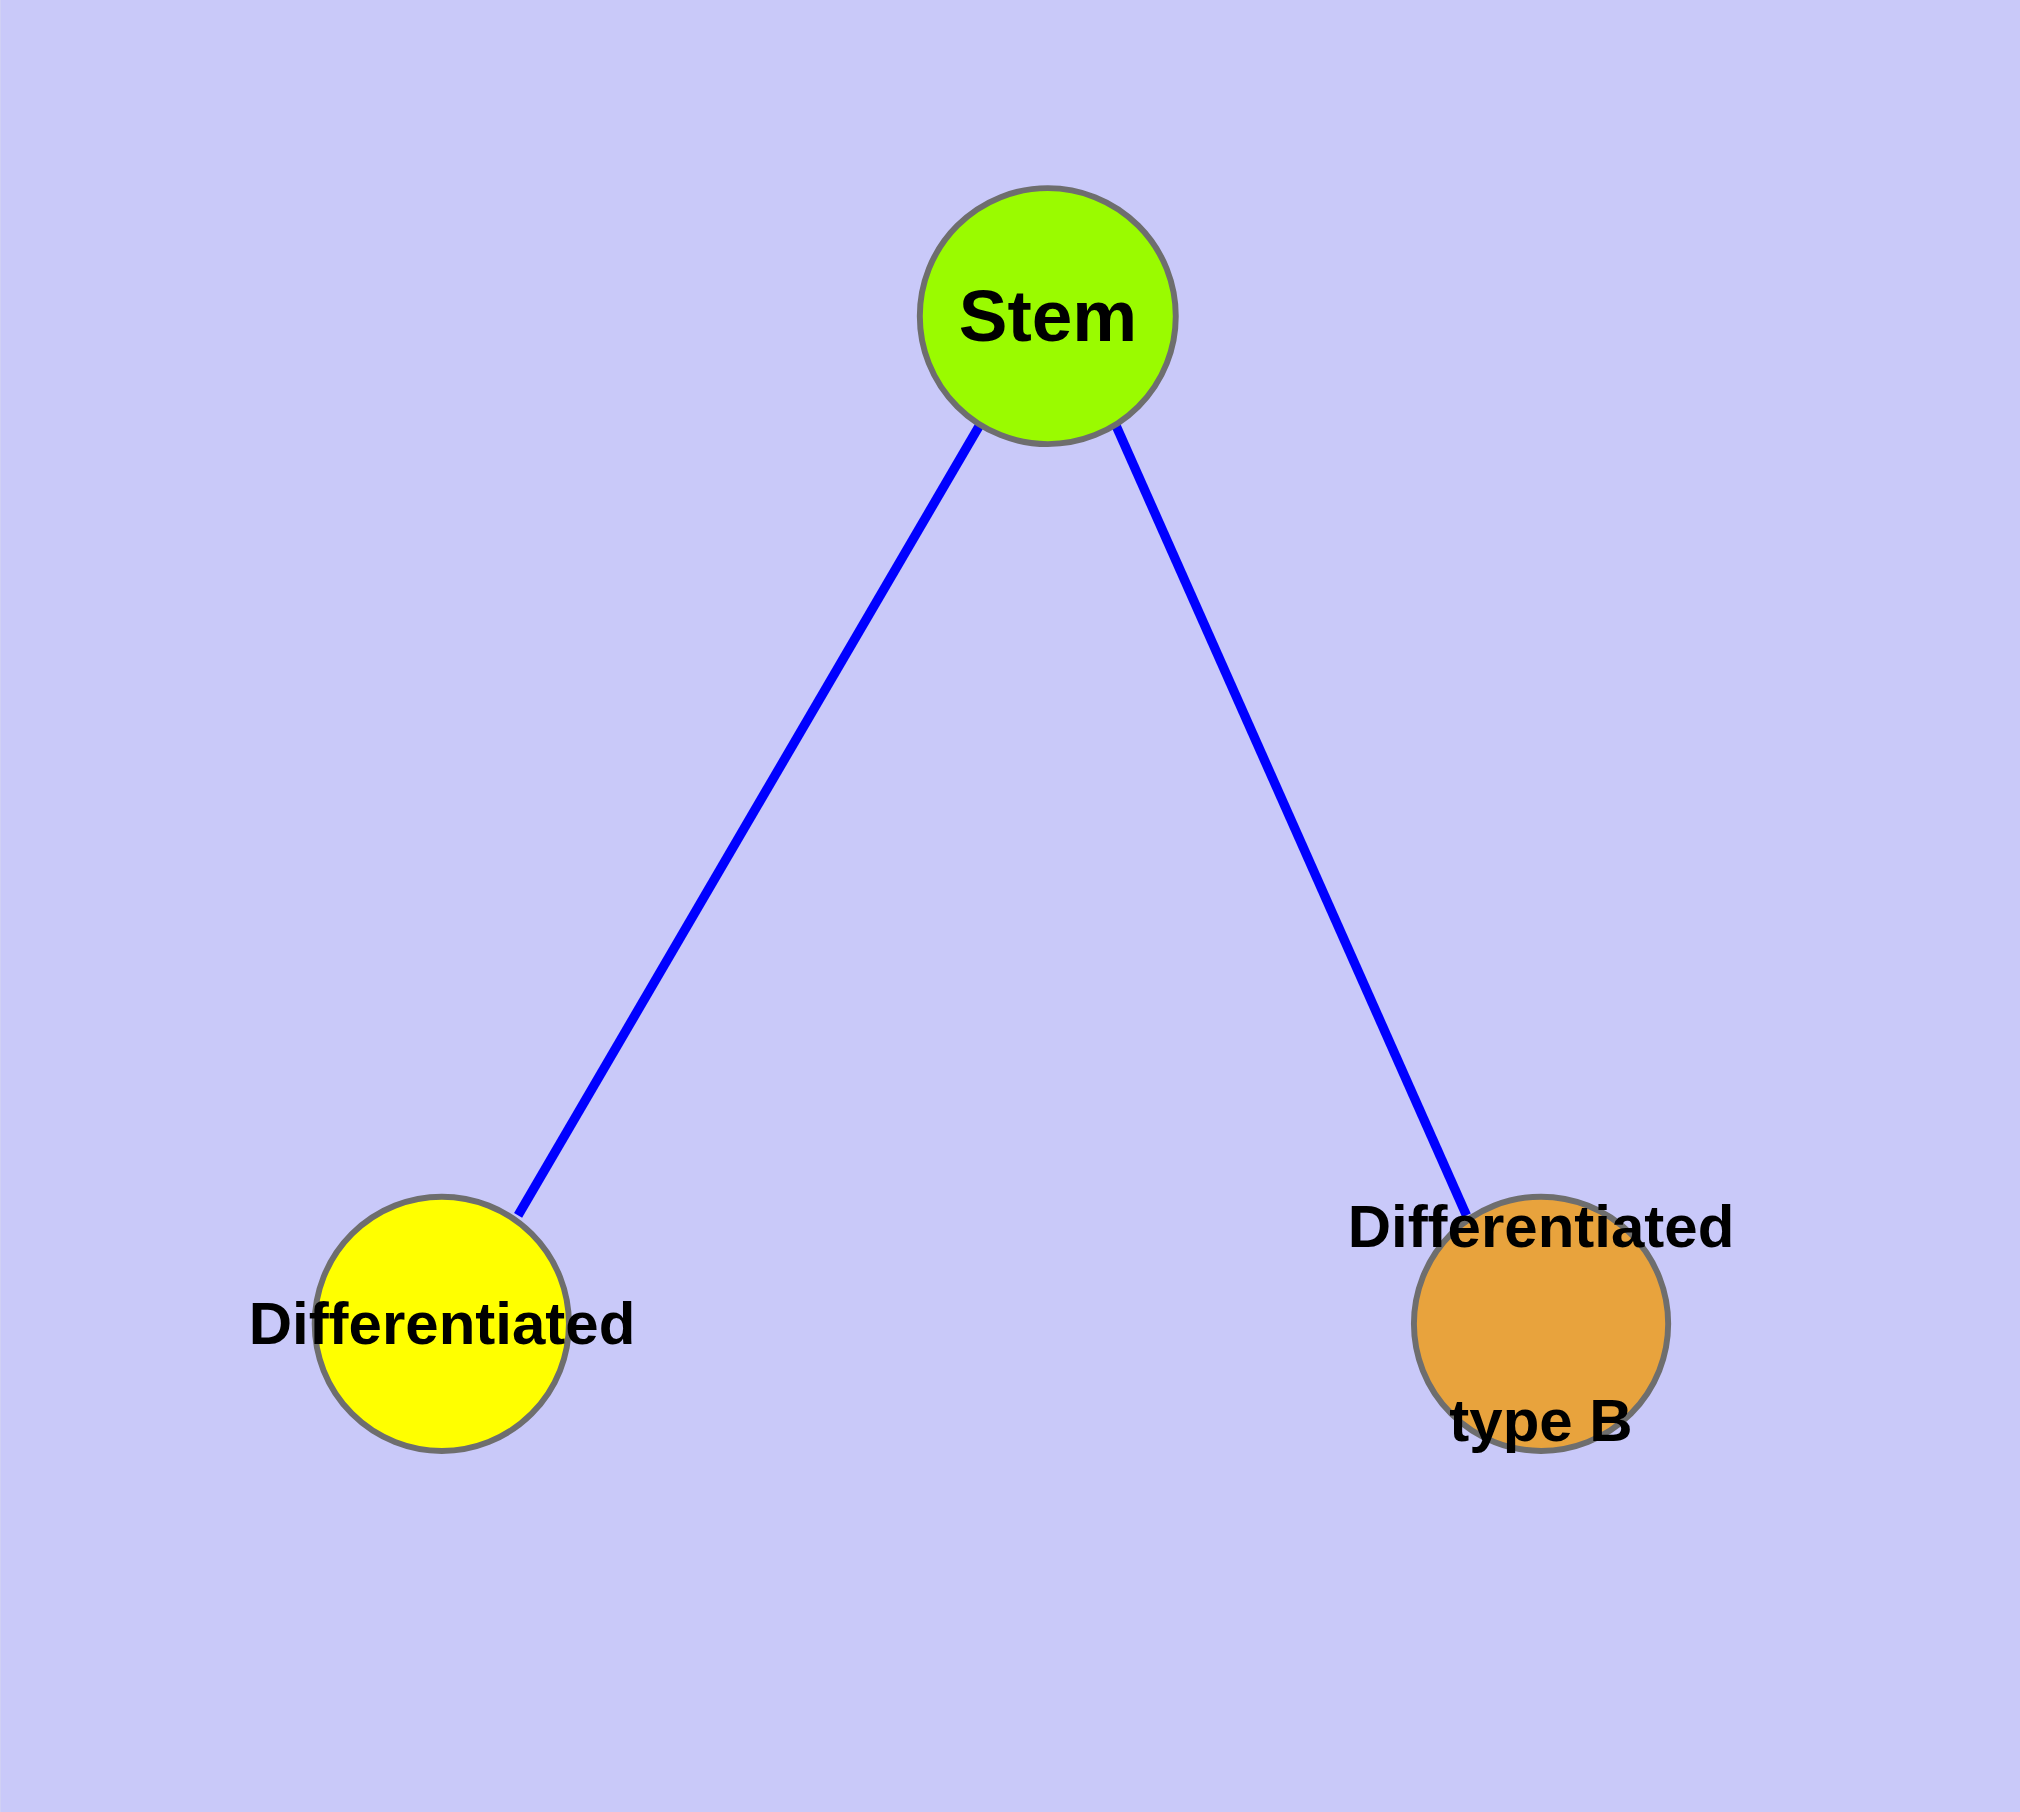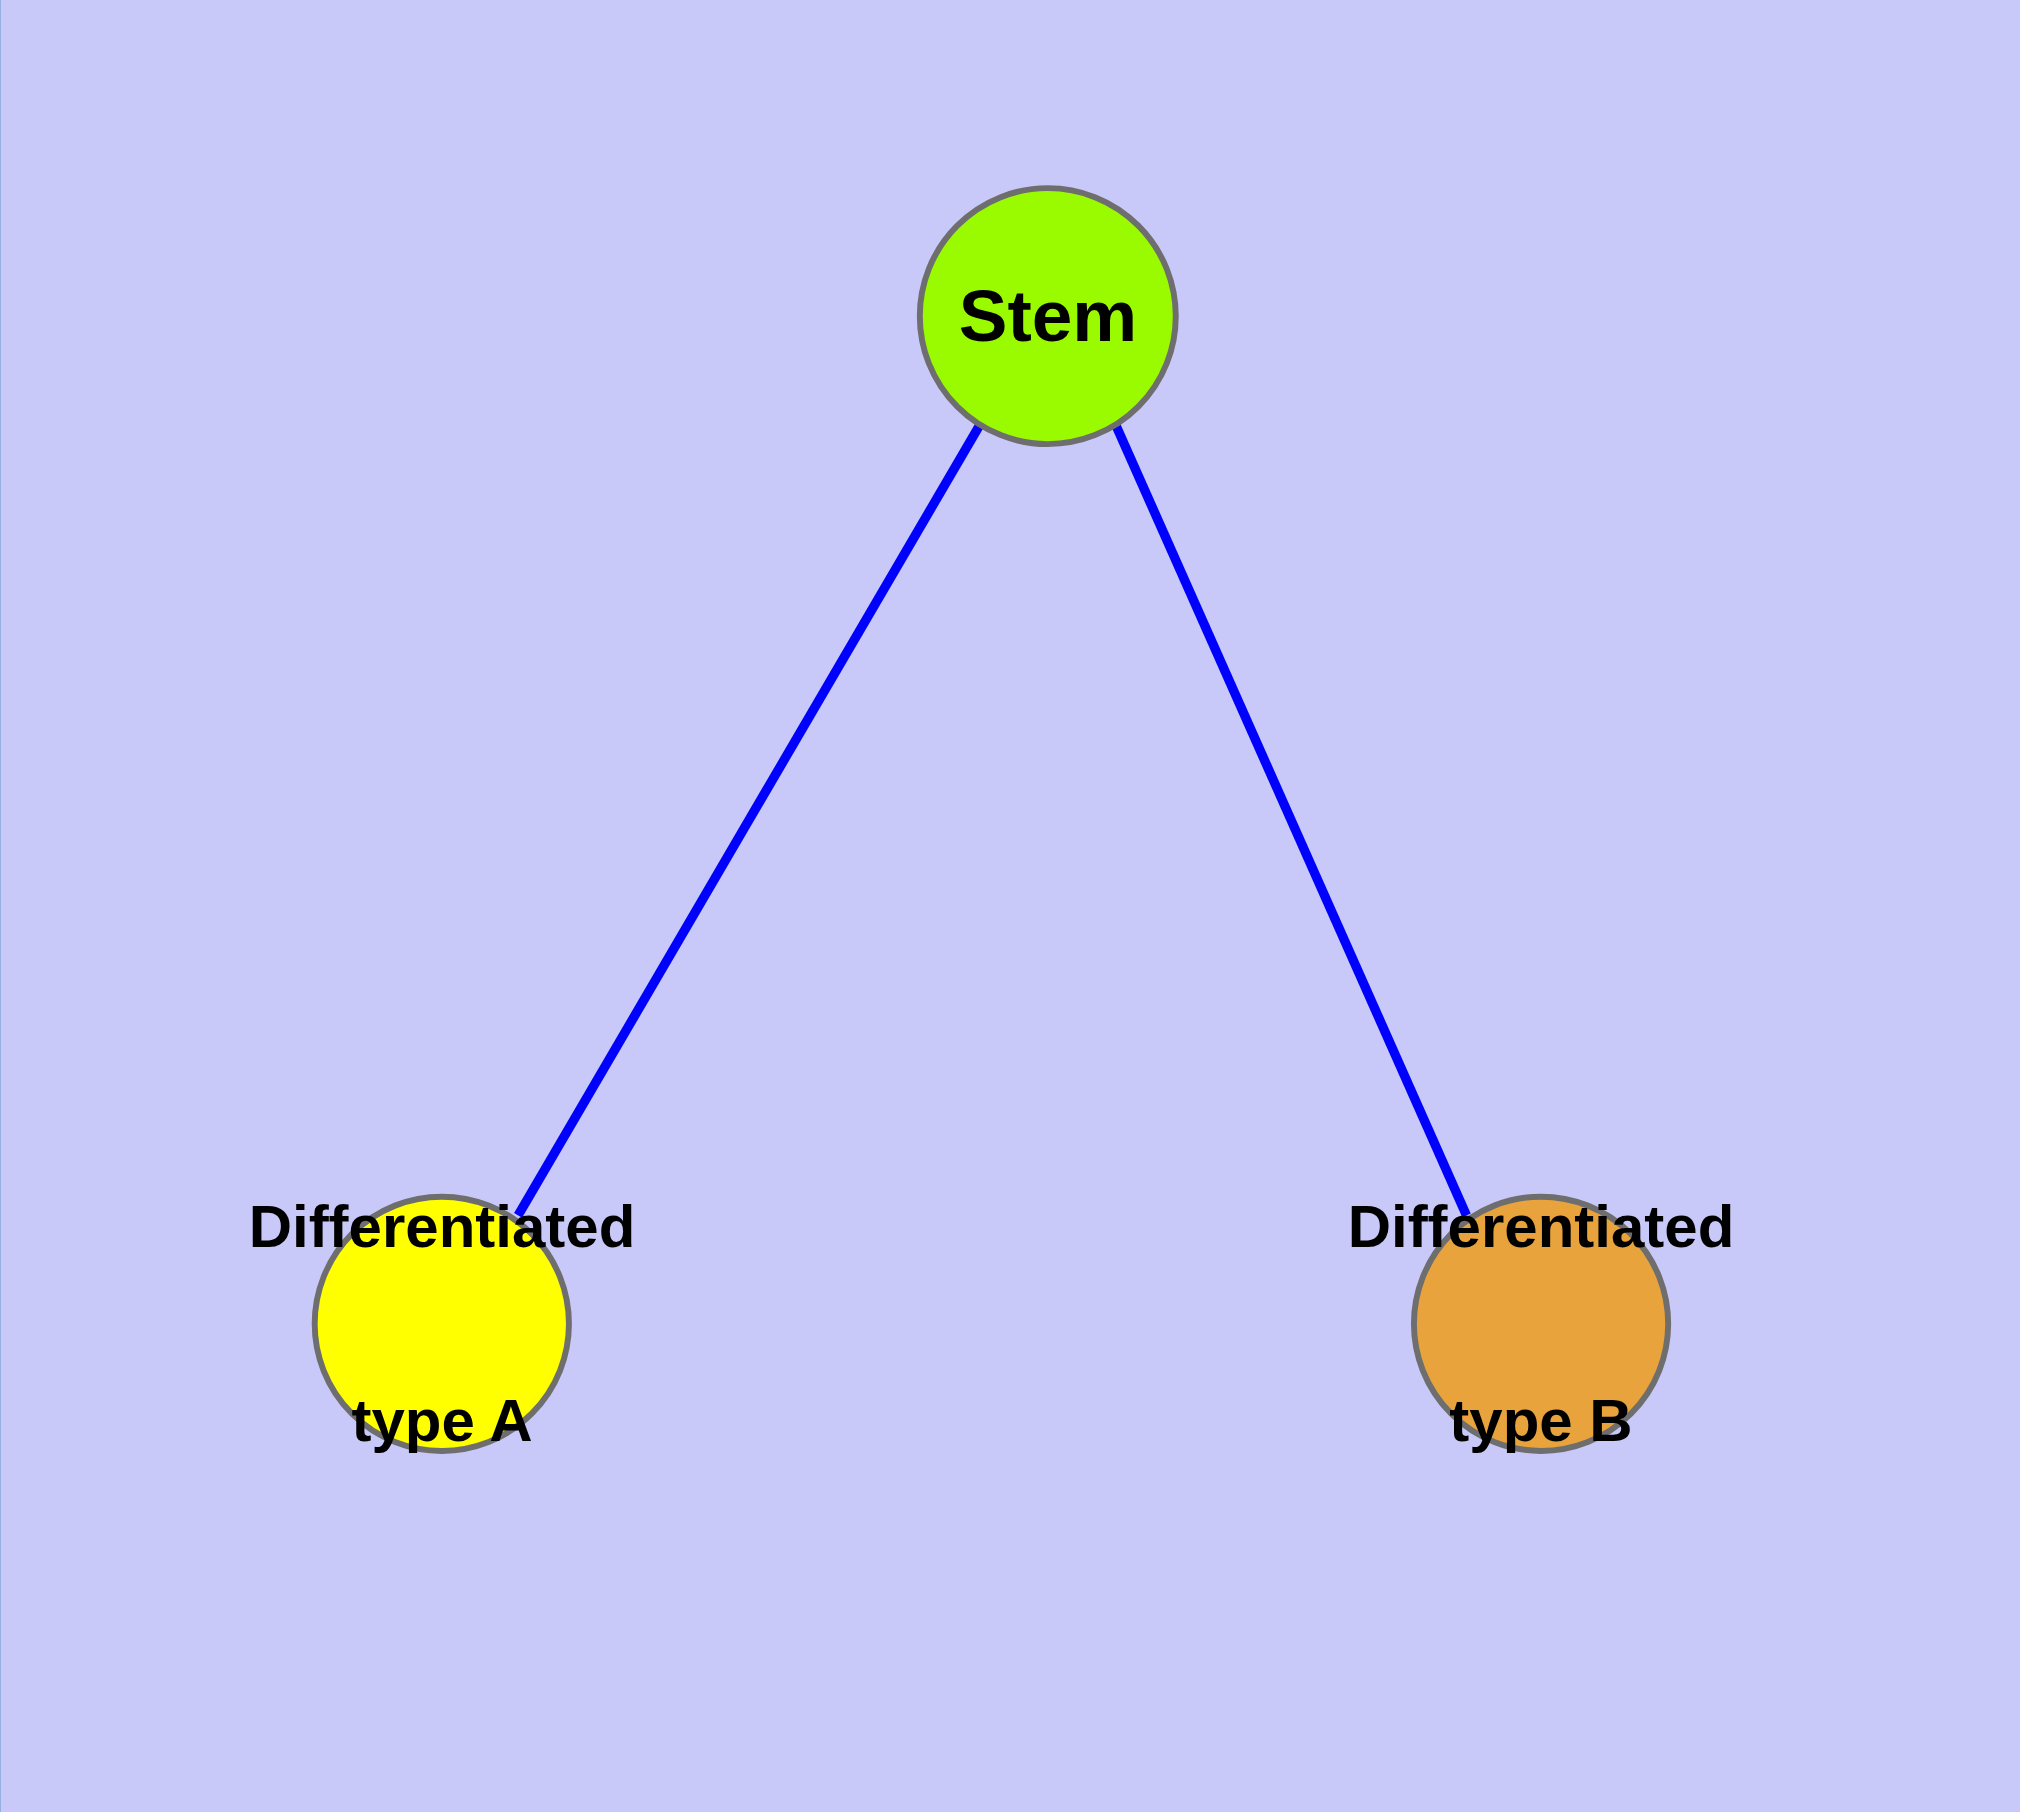--- a/index.html
+++ b/index.html
@@ -36,21 +36,21 @@
   .label-stem {
     font-size: 73px;
   }
   .label-diff {
     font-size: 60px;
   }
 </style>
 </head>
 <body>
 
-<div id="canvas" style="background: #0369a1;">
+<div id="canvas" style="background: #e5e5e5;">
 
   <svg id="graph-svg" viewBox="0 0 2384 2138" xmlns="http://www.w3.org/2000/svg">
     <rect id="bg-rect" x="0" y="0" width="2384" height="2138" fill="#c9c9f9"></rect>
 
     <g id="edges-group">
       <line id="edge-0" x1="1156" y1="501" x2="611" y2="1434" stroke="#0000ff" stroke-width="11" stroke-linecap="butt"></line>
       <line id="edge-1" x1="1316" y1="501" x2="1730" y2="1434" stroke="#0000ff" stroke-width="11" stroke-linecap="butt"></line>
     </g>
 
     <g id="nodes-group">
@@ -59,21 +59,20 @@
       <circle id="node-2" cx="1818" cy="1562" r="150" fill="#e8a33d" stroke="#6e6e6e" stroke-width="7"></circle>
     </g>
   </svg>
 
   <div class="node-label label-stem" id="label-0" style="left: 1048px; top: 316px; color: rgb(0, 0, 0);">
     <div>Stem</div>
   </div>
 
   <div class="node-label label-diff" id="label-1" style="left: 442px; top: 1324px; color: rgb(0, 0, 0);">
     <div>Differentiated</div>
-    <div>type A</div>
   </div>
 
   <div class="node-label label-diff" id="label-2" style="left: 1541px; top: 1324px; color: rgb(0, 0, 0);">
     <div>Differentiated</div>
     <div>type B</div>
   </div>
 
 </div>
 
 

